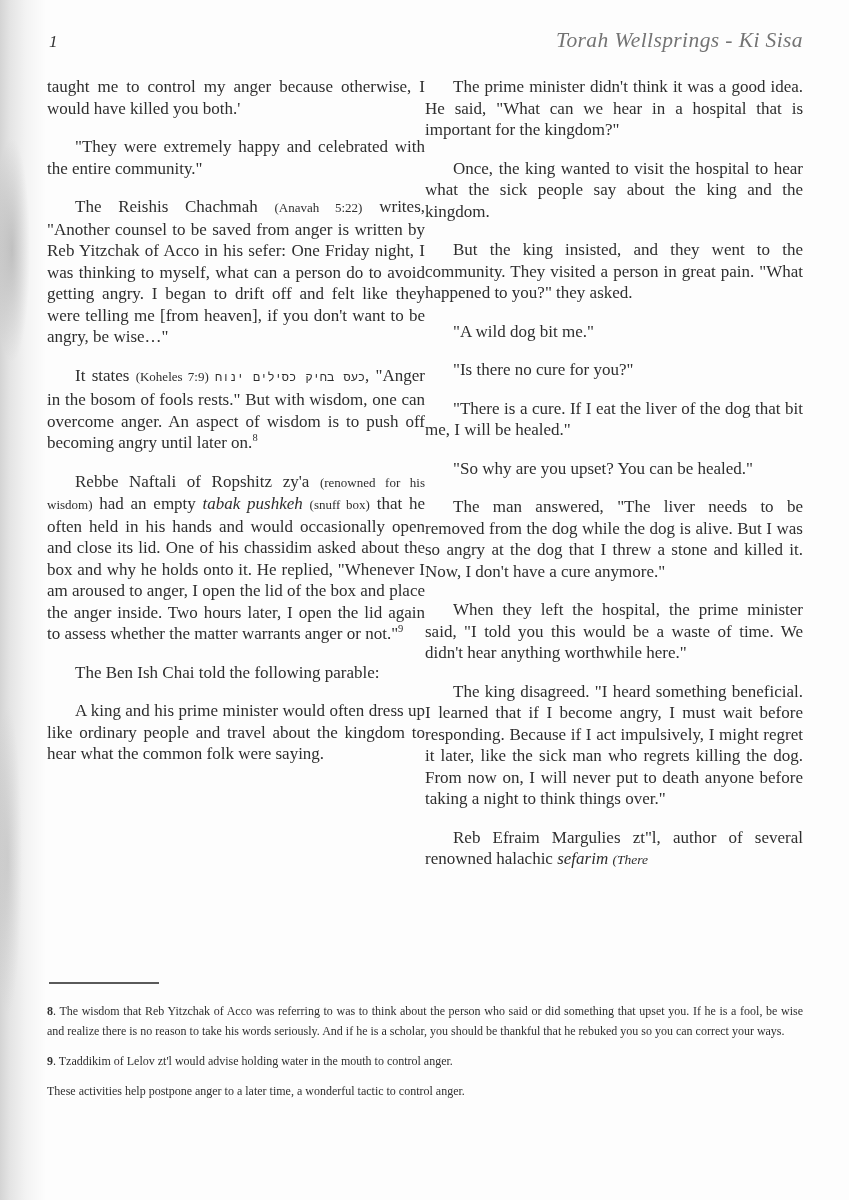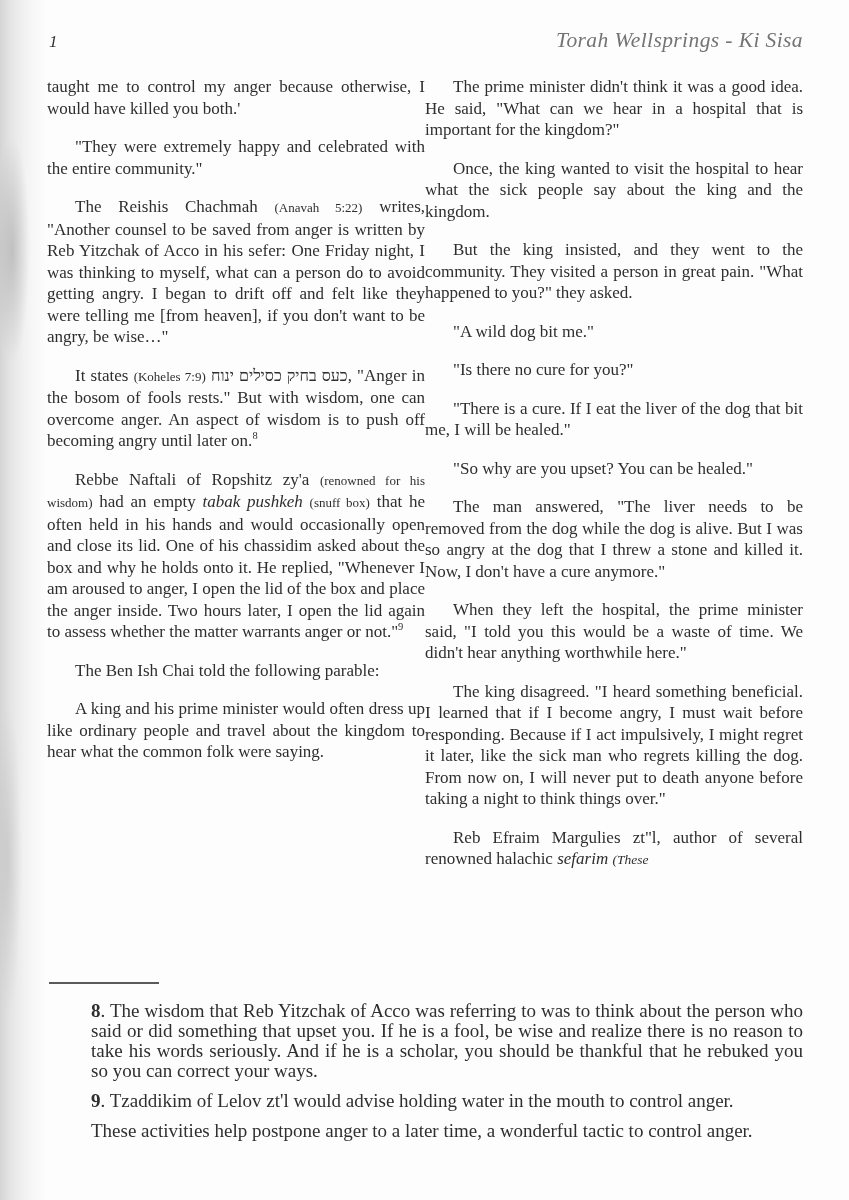--- a/index.html
+++ b/index.html
@@ -41,33 +41,32 @@
     flex: 1 1 0;
     text-align: justify;
     font-size: 17px;
     line-height: 21.5px;
   }
   .body-para { margin-bottom: 17px; text-indent: 28px; }
   .body-para.no-indent { text-indent: 0; }
   .run-cite { font-size: 13px; }
   .run-cite-italic { font-size: 13.5px; font-style: italic; }
   .run-italic { font-style: italic; }
-  .run-hebrew { font-family: Liberation Serif, serif; font-size: 16px; }
+  .run-hebrew { font-family: Liberation Mono, monospace; font-size: 12px; }
   .run-sup { vertical-align: super; font-size: 10.5px; line-height: 0; }
   .run-bold { font-weight: bold; }
   .footnote-separator {
     width: 110px; height: 2px; background: #5a5a5a;
     margin: 32px 0 17px 2px;
   }
   .footnotes {
-    font-size: 19px;
+    font-size: 12px;
     line-height: 20px;
     text-align: justify;
     color: #2f2f2f;
-    margin-left: 44px;
   }
   .fn-para { margin-bottom: 10px; }
 </style>
 </head>
 <body>
 
 <div class="page-edge"></div>
 
 <div class="page">
   <div class="page-header">
@@ -89,21 +88,21 @@
         <p class="body-para"><span class="run-normal">The prime minister didn't think it was a good idea. He said, "What can we hear in a hospital that is important for the kingdom?"</span></p>
         <p class="body-para"><span class="run-normal">Once, the king wanted to visit the hospital to hear what the sick people say about the king and the kingdom.</span></p>
         <p class="body-para"><span class="run-normal">But the king insisted, and they went to the community. They visited a person in great pain. "What happened to you?" they asked.</span></p>
         <p class="body-para"><span class="run-normal">"A wild dog bit me."</span></p>
         <p class="body-para"><span class="run-normal">"Is there no cure for you?"</span></p>
         <p class="body-para"><span class="run-normal">"There is a cure. If I eat the liver of the dog that bit me, I will be healed."</span></p>
         <p class="body-para"><span class="run-normal">"So why are you upset? You can be healed."</span></p>
         <p class="body-para"><span class="run-normal">The man answered, "The liver needs to be removed from the dog while the dog is alive. But I was so angry at the dog that I threw a stone and killed it. Now, I don't have a cure anymore."</span></p>
         <p class="body-para"><span class="run-normal">When they left the hospital, the prime minister said, "I told you this would be a waste of time. We didn't hear anything worthwhile here."</span></p>
         <p class="body-para"><span class="run-normal">The king disagreed. "I heard something beneficial. I learned that if I become angry, I must wait before responding. Because if I act impulsively, I might regret it later, like the sick man who regrets killing the dog. From now on, I will never put to death anyone before taking a night to think things over."</span></p>
-        <p class="body-para"><span class="run-normal">Reb Efraim Margulies zt"l, author of several renowned halachic </span><span class="run-italic">sefarim</span><span class="run-normal"> </span><span class="run-cite-italic">(These</span></p>
+        <p class="body-para"><span class="run-normal">Reb Efraim Margulies zt"l, author of several renowned halachic </span><span class="run-italic">sefarim</span><span class="run-normal"> </span><span class="run-cite-italic">(There</span></p>
       </div>
   </div>
 
   <div class="footnote-separator"></div>
 
   <div class="footnotes" id="footnotes">
       <p class="fn-para"><span class="run-bold">8</span><span class="run-normal">. The wisdom that Reb Yitzchak of Acco was referring to was to think about the person who said or did something that upset you. If he is a fool, be wise and realize there is no reason to take his words seriously. And if he is a scholar, you should be thankful that he rebuked you so you can correct your ways.</span></p>
       <p class="fn-para"><span class="run-bold">9</span><span class="run-normal">. Tzaddikim of Lelov zt'l would advise holding water in the mouth to control anger.</span></p>
       <p class="fn-para"><span class="run-normal">These activities help postpone anger to a later time, a wonderful tactic to control anger.</span></p>
     </div>

